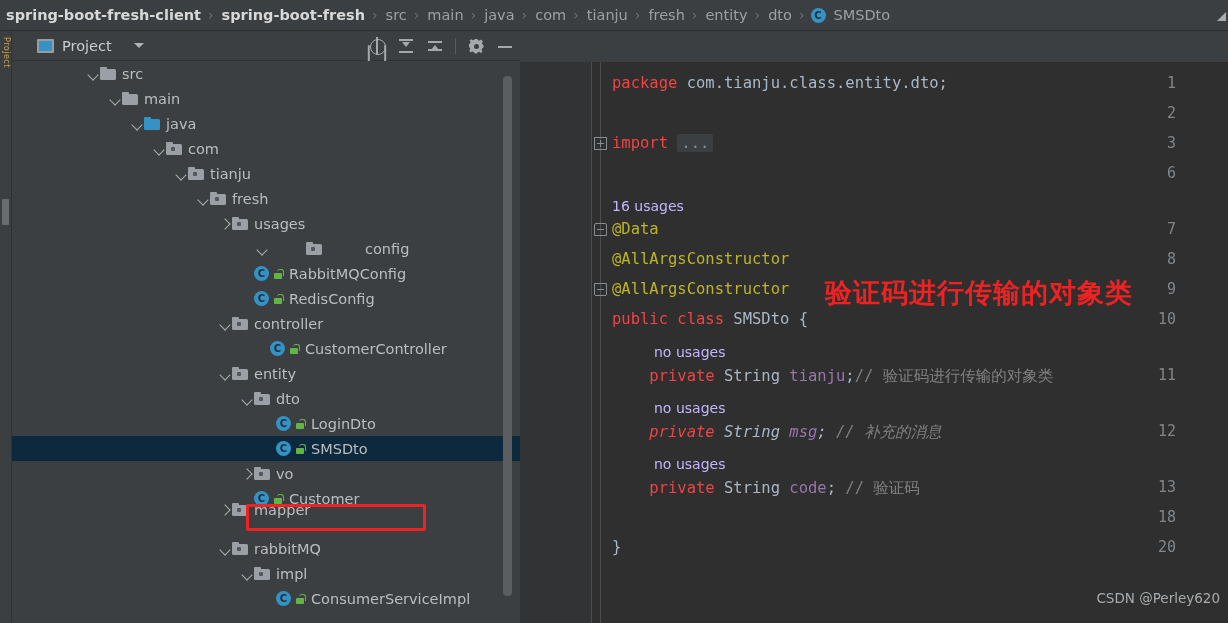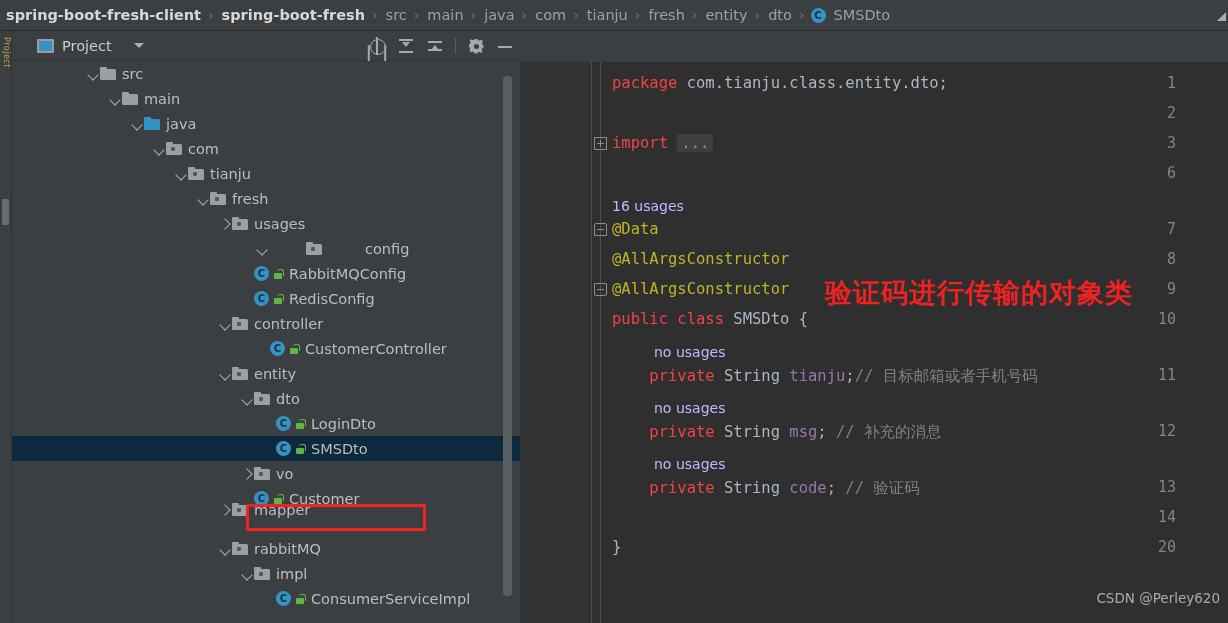--- a/index.html
+++ b/index.html
@@ -635,40 +635,40 @@
         <div class="line-num" style="top: 42px;">2</div>
         <div class="line-num" style="top: 72px;">3</div>
         <div class="line-num" style="top: 102px;">6</div>
         <div class="line-num" style="top: 158px;">7</div>
         <div class="line-num" style="top: 188px;">8</div>
         <div class="line-num" style="top: 218px;">9</div>
         <div class="line-num" style="top: 248px;">10</div>
         <div class="line-num" style="top: 304px;">11</div>
         <div class="line-num" style="top: 360px;">12</div>
         <div class="line-num" style="top: 416px;">13</div>
-        <div class="line-num" style="top: 446px;">14</div>
+        <div class="line-num" style="top: 446px;">18</div>
         <div class="line-num" style="top: 476px;">20</div>
       </div>
     <div id="fold-markers">
         <div class="fold-marker plus" style="top: 75px;"></div>
         <div class="fold-marker top" style="top: 161px;"></div>
         <div class="fold-marker bottom" style="top: 221px;"></div>
       </div>
     <div id="code-content">
         <div class="code-line" style="top: 12px;"><span class="kw">package </span><span class="ident">com.tianju.class.entity.dto;</span></div>
         <div class="code-line" style="top: 72px;"><span class="kw">import </span><span class="folded-dots">...</span></div>
         <div class="usage-hint" style="top: 136px; left: 92px;">16 usages</div>
         <div class="code-line" style="top: 158px;"><span class="ann">@Data</span></div>
         <div class="code-line" style="top: 188px;"><span class="ann">@AllArgsConstructor</span></div>
         <div class="code-line" style="top: 218px;"><span class="ann">@AllArgsConstructor</span></div>
         <div class="code-line" style="top: 248px;"><span class="kw">public class </span><span class="cls-nm">SMSDto</span><span class="punct"> {</span></div>
         <div class="usage-hint" style="top: 282px; left: 134px;">no usages</div>
-        <div class="code-line" style="top: 304px;"><span class="kw">    private </span><span class="ident">String </span><span class="field">tianju</span><span class="punct">;</span><span class="cmt">// 目标邮箱或者手机号码</span></div>
+        <div class="code-line" style="top: 304px;"><span class="kw">    private </span><span class="ident">String </span><span class="field">tianju</span><span class="punct">;</span><span class="cmt">// 验证码进行传输的对象类</span></div>
         <div class="usage-hint" style="top: 338px; left: 134px;">no usages</div>
-        <div class="code-line" style="top: 360px;"><span class="kw">    private </span><span class="ident">String </span><span class="field">msg</span><span class="punct">; </span><span class="cmt">// 补充的消息</span></div>
+        <div class="code-line" style="top: 360px; font-style: italic;"><span class="kw">    private </span><span class="ident">String </span><span class="field">msg</span><span class="punct">; </span><span class="cmt">// 补充的消息</span></div>
         <div class="usage-hint" style="top: 394px; left: 134px;">no usages</div>
         <div class="code-line" style="top: 416px;"><span class="kw">    private </span><span class="ident">String </span><span class="field">code</span><span class="punct">; </span><span class="cmt">// 验证码</span></div>
         <div class="code-line" style="top: 476px;"><span class="punct">}</span></div>
       </div>
     <div id="editor-annotation">验证码进行传输的对象类</div>
     <div id="watermark">CSDN @Perley620</div>
   </div>
 </div>
 
 </body></html>

